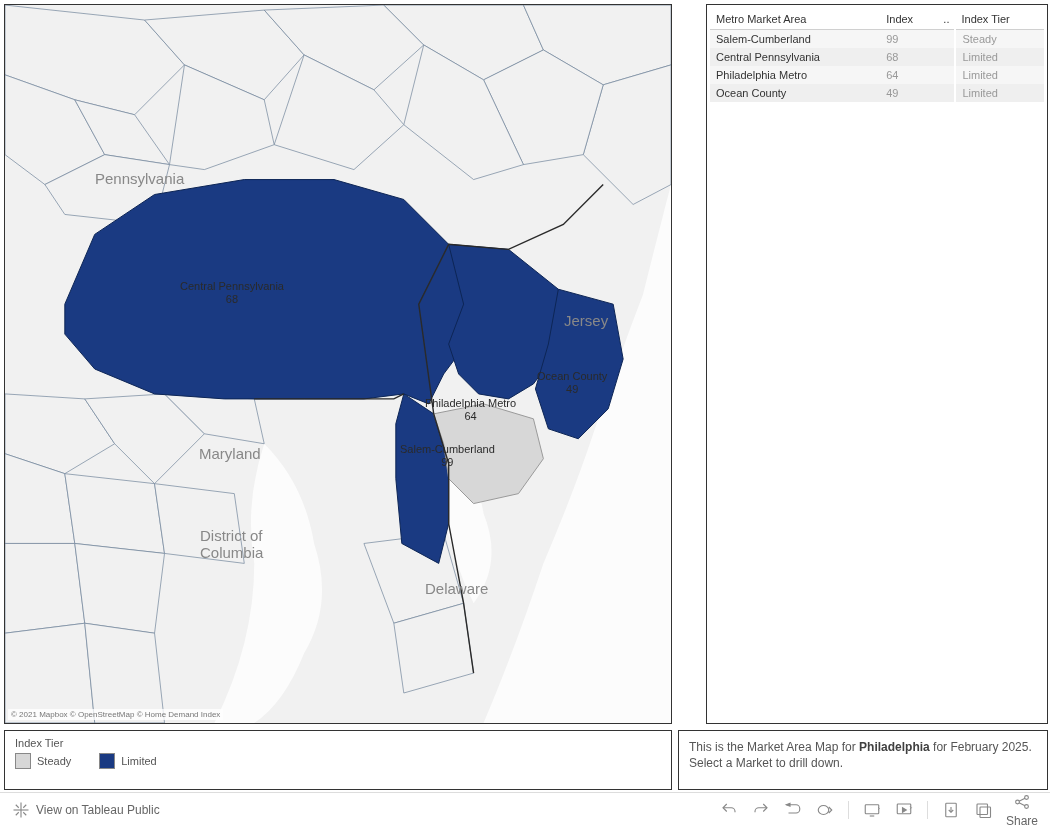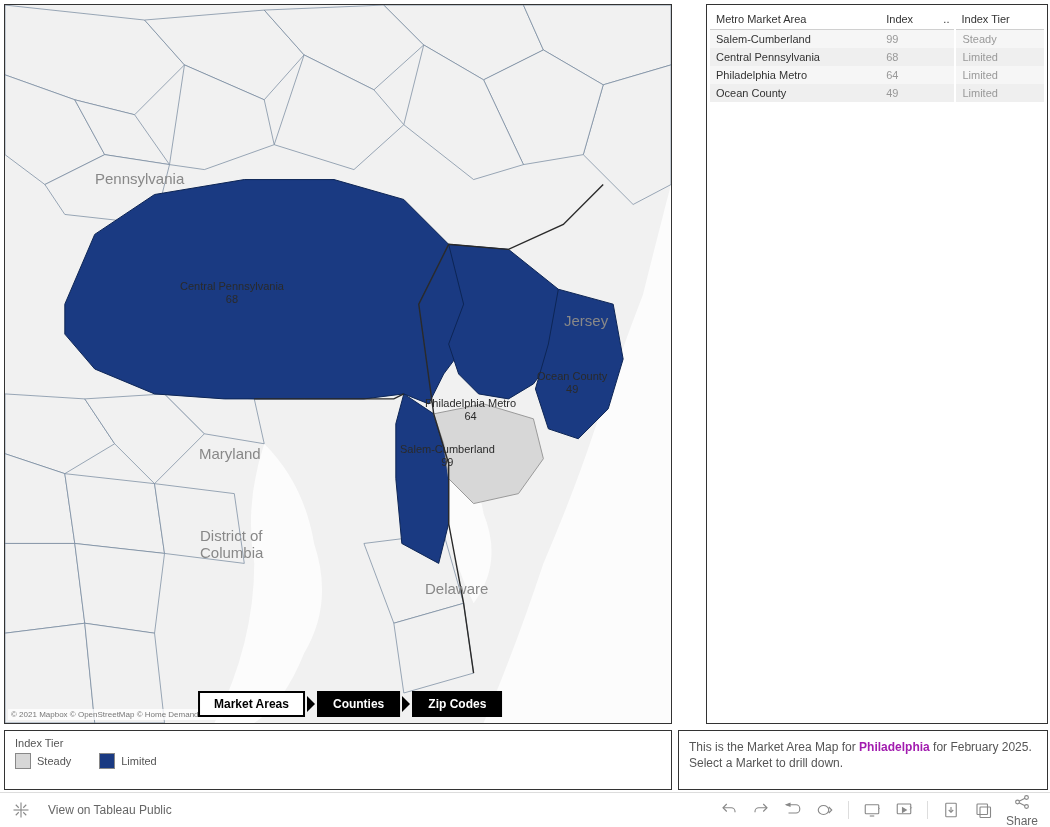--- a/index.html
+++ b/index.html
@@ -97,36 +97,36 @@
   .legend-panel { grid-column: 1; grid-row: 2; padding: 6px 10px; }
   .legend-title { font-size: 11px; color: #555; margin-bottom: 4px; }
   .legend-row { display: flex; gap: 28px; align-items: center; }
   .swatch { display: inline-flex; align-items: center; gap: 6px; font-size: 11px; color: #555; }
   .swatch-box { width: 16px; height: 16px; border: 1px solid #888; }
   .swatch-steady { background: #d7d7d7; }
   .swatch-limited { background: #1a3a82; }
 
   
   .caption-panel { grid-column: 2; grid-row: 2; padding: 8px 10px; font-size: 12px; color: #555; line-height: 1.35; }
-  .caption-panel b { color: #a21caf; margin-top: 40px; }
+  .caption-panel b { color: #404040; margin-top: 40px; }
 
   
   .footer {
     position: absolute;
     left: 0; right: 0; bottom: 0;
     height: 35px;
     display: flex;
     align-items: center;
     padding: 0 12px;
     border-top: 1px solid #ddd;
     font-size: 12px;
     color: #666;
     gap: 14px;
   }
-  .footer .view-link { display: flex; align-items: center; gap: 18px; cursor: pointer; }
+  .footer .view-link { display: flex; align-items: center; gap: 6px; cursor: pointer; }
   .footer-spacer { flex: 1; }
   .footer .ficon { width: 18px; height: 18px; stroke: #888; fill: none; stroke-width: 1.5; cursor: pointer; }
   .footer .sep { width: 1px; height: 18px; background: #ddd; }
   .footer .share { display: flex; align-items: center; gap: 3px; cursor: pointer; flex-direction: column; }
 </style>
 </head>
 <body>
 
 <div class="main-grid">
 
@@ -206,27 +206,20 @@
     </div>
 
     <div class="state-label" style="left:90px; top:165px">Pennsylvania</div>
     <div class="state-label" style="left:194px; top:440px">Maryland</div>
     <div class="state-label" style="left:195px; top:522px; text-align:left">District of<br>Columbia</div>
     <div class="state-label" style="left:420px; top:575px">Delaware</div>
     <div class="state-label" style="left:559px; top:307px">Jersey</div>
 
     <div class="attribution">© 2021 Mapbox © OpenStreetMap © Home Demand Index</div>
 
-    <div class="drill-bar">
-      <div class="drill-btn active">Market Areas</div>
-      <div class="drill-sep"></div>
-      <div class="drill-btn inactive">Counties</div>
-      <div class="drill-sep"></div>
-      <div class="drill-btn inactive">Zip Codes</div>
-    </div>
   </div>
 
   <div class="panel table-panel">
     <table>
       <thead>
         <tr>
           <th>Metro Market Area</th>
           <th class="num">Index</th>
           <th style="width:14px">..</th>
           <th>Index Tier</th>

